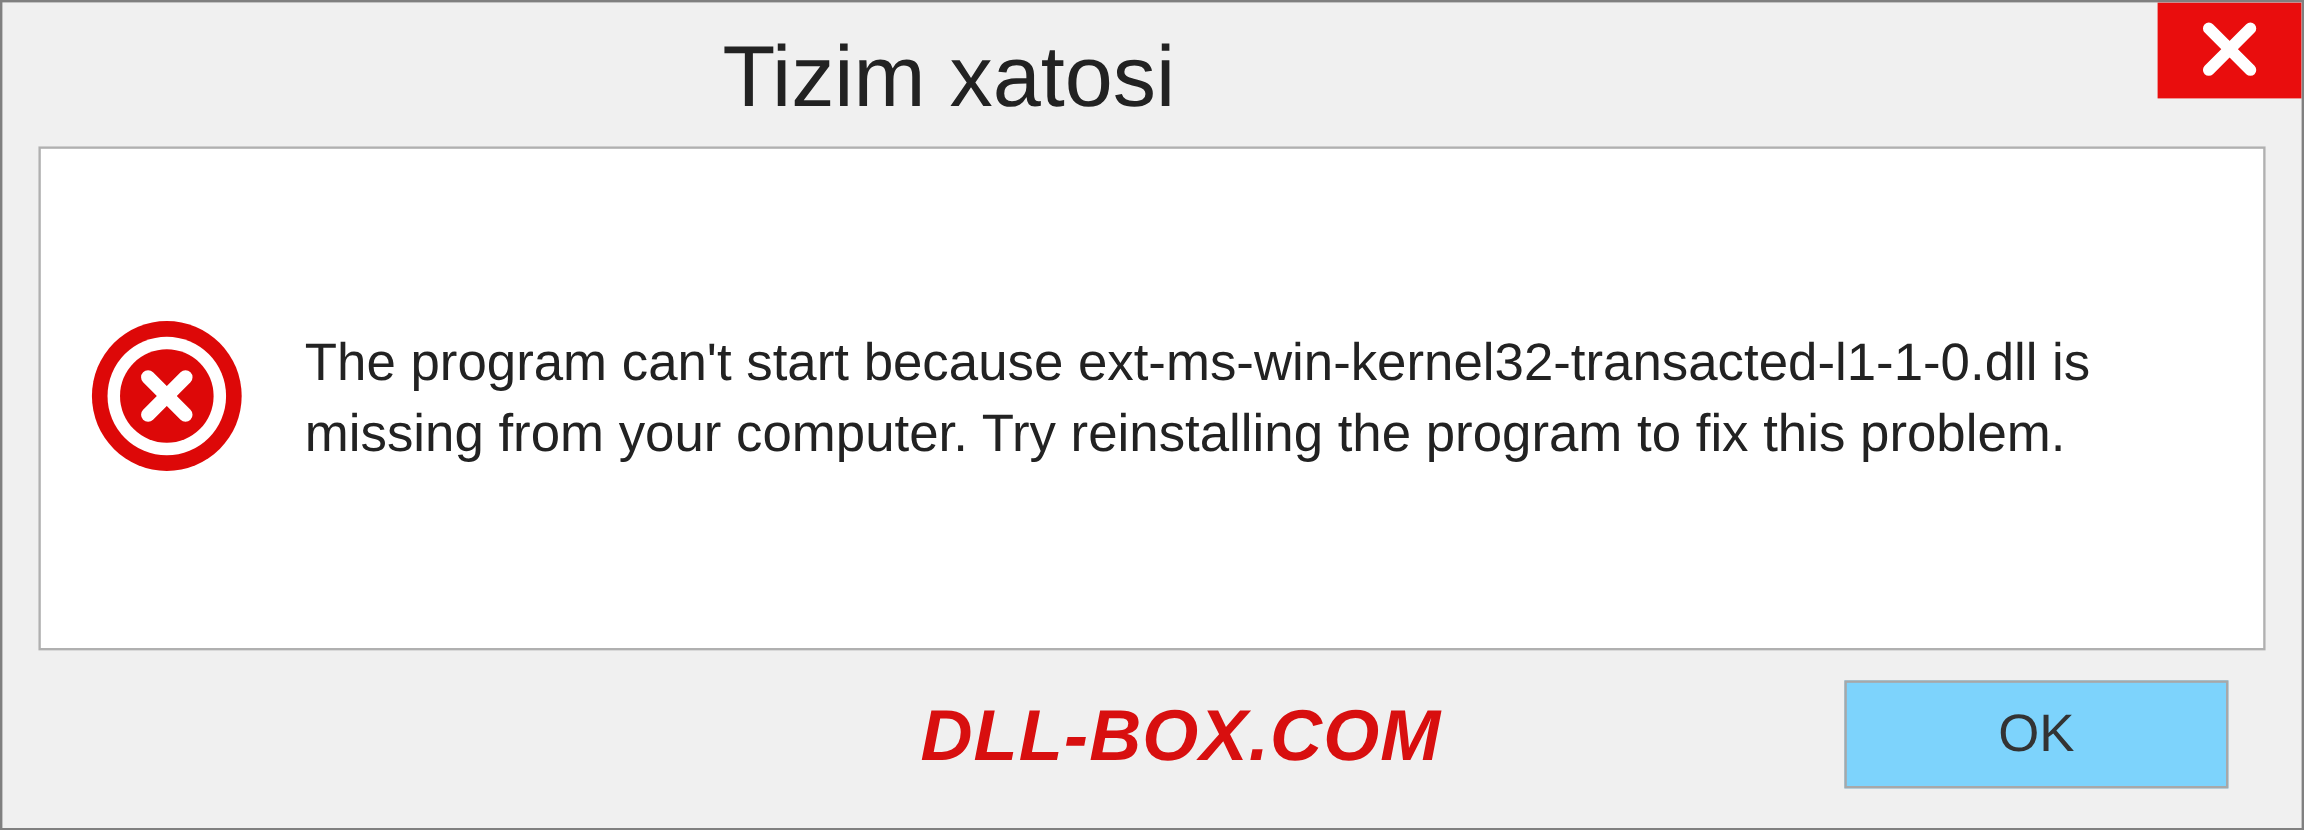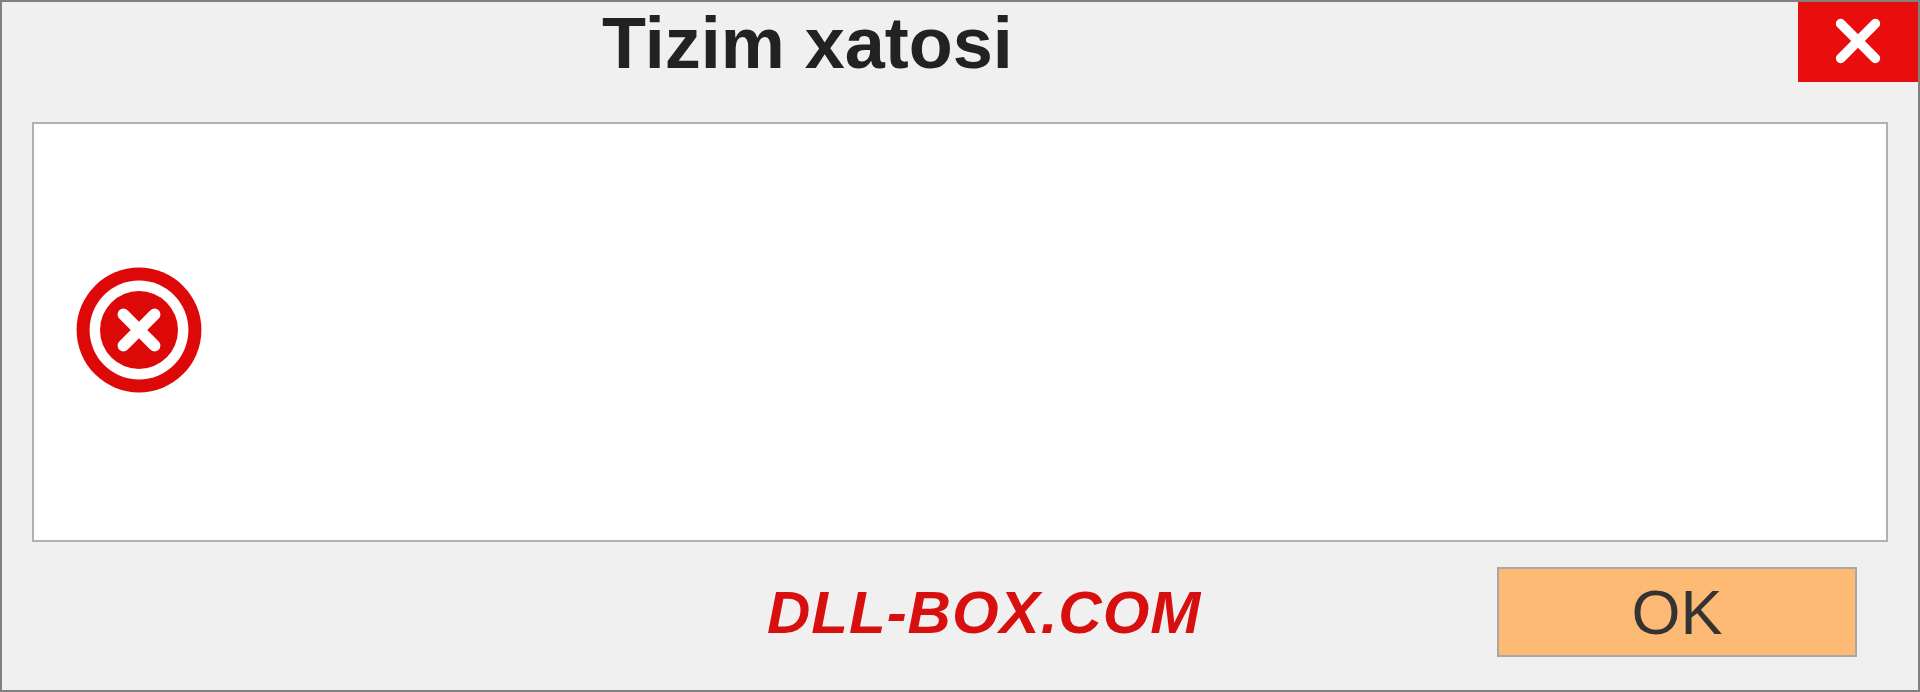--- a/index.html
+++ b/index.html
@@ -17,23 +17,23 @@
     }
     .titlebar {
       display: flex;
       align-items: flex-start;
       justify-content: space-between;
       height: 110px;
       padding-left: 600px;
     }
     .title-text {
       font-size: 72px;
-      font-weight: 700;
+      font-weight: 400;
       color: #222;
-      padding-top: 0;
+      padding-top: 21px;
     }
     .close-btn {
       background: #e90d0d;
       width: 120px;
       height: 80px;
       display: flex;
       align-items: center;
       justify-content: center;
       cursor: pointer;
       border: none;
@@ -72,25 +72,25 @@
     .watermark {
       font-size: 60px;
       font-weight: 800;
       color: #d80f0f;
       letter-spacing: 1px;
       font-style: italic;
       font-family: Arial, sans-serif;
       margin-left: 720px;
     }
     .ok-btn {
-      background: #fdba74;
+      background: #7dd3fc;
       border: 2px solid #a8a8a8;
-      width: 360px;
+      width: 320px;
       height: 90px;
-      font-size: 63px;
+      font-size: 44px;
       color: #333;
       cursor: pointer;
       font-family: "Segoe UI", Tahoma, Arial, sans-serif;
     }
   </style>
 </head>
 <body>
 
 <div class="titlebar">
   <div class="title-text">Tizim xatosi</div>
@@ -107,18 +107,19 @@
 <div class="content-panel">
   <div class="error-icon-wrap">
     <svg class="error-icon" width="130" height="130" viewBox="0 0 100 100">
       <circle cx="50" cy="50" r="48" fill="#dd0808"></circle>
       <circle cx="50" cy="50" r="38" fill="#fff"></circle>
       <circle cx="50" cy="50" r="30" fill="#dd0808"></circle>
       <line x1="38" y1="38" x2="62" y2="62" stroke="#fff" stroke-width="9" stroke-linecap="round"></line>
       <line x1="62" y1="38" x2="38" y2="62" stroke="#fff" stroke-width="9" stroke-linecap="round"></line>
     </svg>
   </div>
+  <div class="message-text">The program can't start because ext-ms-win-kernel32-transacted-l1-1-0.dll is missing from your computer. Try reinstalling the program to fix this problem.</div>
 </div>
 
 <div class="footer">
   <div class="watermark">DLL-BOX.COM</div>
   <button class="ok-btn">OK</button>
 </div>
 
 </body></html>

